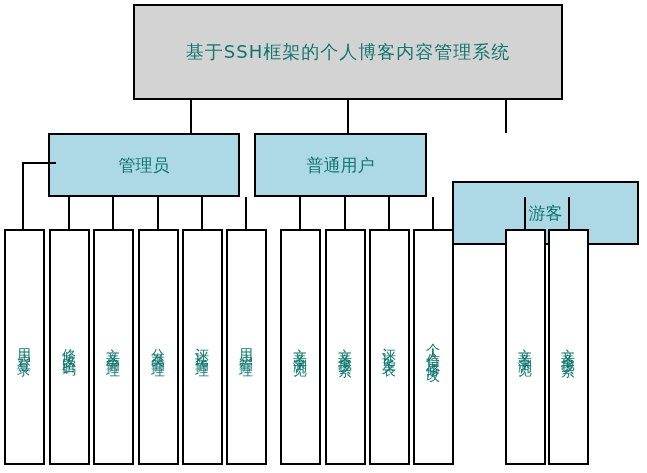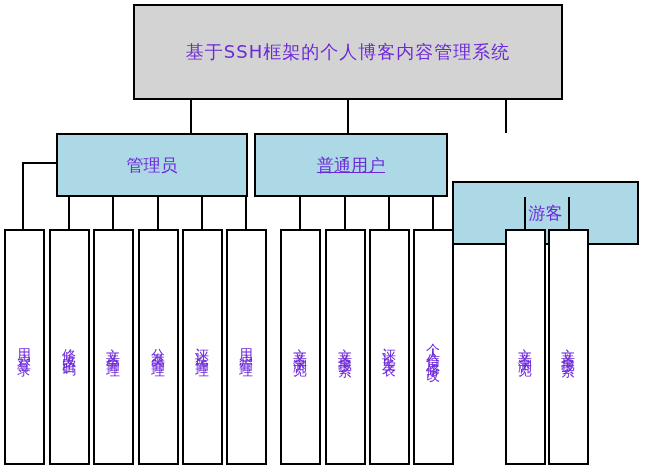--- a/index.html
+++ b/index.html
@@ -15,36 +15,36 @@
     background: #ffffff;
     overflow: hidden;
   }
   .box {
     position: absolute;
     box-sizing: border-box;
     border: 2px solid #000000;
     display: flex;
     align-items: center;
     justify-content: center;
-    color: #6d28d9;
+    color: #0f766e;
   }
   .title-box {
     left: 133px; top: 4px; width: 430px; height: 96px;
     background: #d3d3d3;
     font-size: 18px;
     letter-spacing: 1px;
     text-align: center;
   }
   .role-box {
     top: 133px; height: 64px;
     background: #add8e6;
     font-size: 17px;
   }
-  .role-admin { left: 56px;  width: 192px; }
-  .role-user  { left: 254px; width: 194px; text-decoration: underline; }
+  .role-admin { left: 48px;  width: 192px; }
+  .role-user  { left: 254px; width: 173px; }
   .role-guest { left: 452px; width: 187px; margin-top: 48px; }
   .task-box {
     top: 229px; height: 236px; width: 41px;
     background: #ffffff;
     font-size: 14px;
   }
   .vtext {
     writing-mode: vertical-rl;
     text-orientation: upright;
     letter-spacing: 5px;

